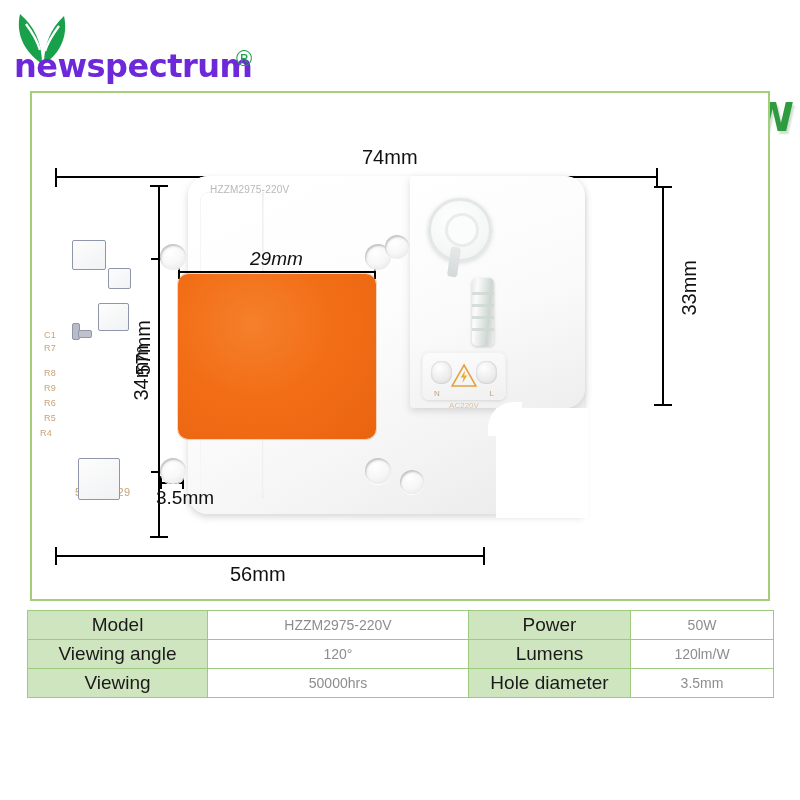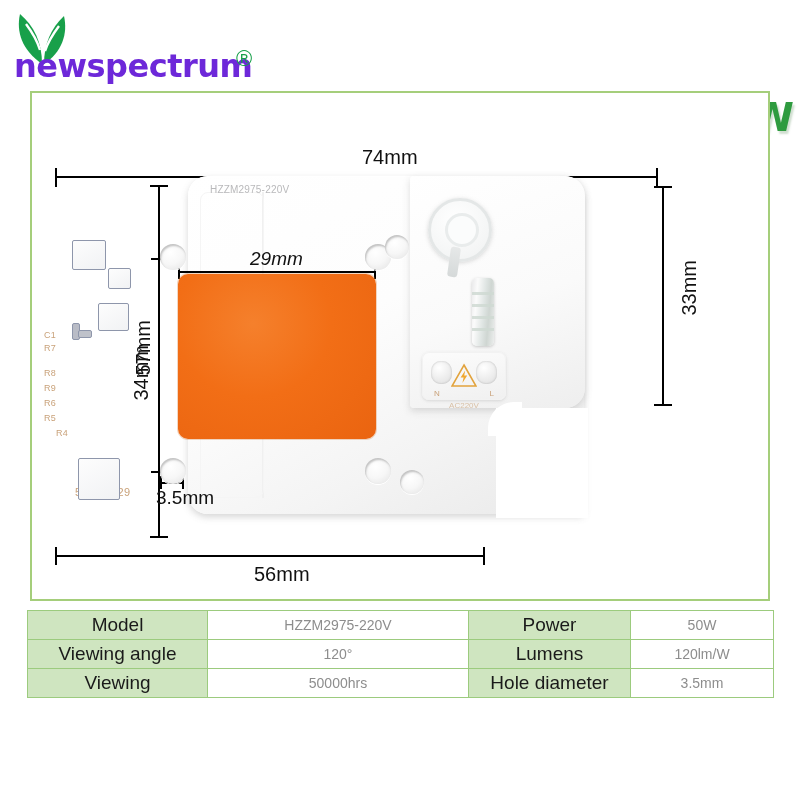--- a/index.html
+++ b/index.html
@@ -244,21 +244,21 @@
     <div class="silk-ghost" style="left:308px; top:44px;">&nbsp;</div>
 
     <div class="silk-ref" style="left:45px; top:346px; font-size:11px;">5774-2929</div>
 
     <div class="silk-ref" style="left:14px; top:190px;">C1</div>
     <div class="silk-ref" style="left:14px; top:203px;">R7</div>
     <div class="silk-ref" style="left:14px; top:228px;">R8</div>
     <div class="silk-ref" style="left:14px; top:243px;">R9</div>
     <div class="silk-ref" style="left:14px; top:258px;">R6</div>
     <div class="silk-ref" style="left:14px; top:273px;">R5</div>
-    <div class="silk-ref" style="left:26px; top:288px;">R4</div>
+    <div class="silk-ref" style="left:10px; top:288px;">R4</div>
 
     <div class="pad-sq" style="left:42px; top:100px; width:34px; height:30px;"></div>
     <div class="pad-sq" style="left:78px; top:128px; width:23px; height:21px;"></div>
     <div class="pad-sq" style="left:68px; top:163px; width:31px; height:28px;"></div>
     <div class="pad-sq" style="left:42px; top:183px; width:8px; height:17px; background:#b9bcc6;"></div>
     <div class="pad-sq" style="left:48px; top:190px; width:14px; height:8px; background:#bfc2ca;"></div>
     <div class="pad-sq" style="left:48px; top:318px; width:42px; height:42px;"></div>
 
     <div class="dim-label" style="left:220px; top:108px; font-size:19px;font-style:italic;">29mm</div>
     <div class="line-h" style="left:148px; top:131px; width:198px;"></div>
@@ -308,21 +308,21 @@
         <path d="M14.2 7.5 L9.6 14.6 L12.6 14.6 L11.4 20 L16.2 12.6 L13.2 12.6 Z" fill="#f0a830"></path>
       </svg>
       <div class="term-letter" style="left:12px;">N</div>
       <div class="term-letter" style="right:12px;">L</div>
     </div>
     <div class="ac-mark">AC220V</div>
 
     <div class="line-h" style="left:25px; top:415px; width:430px;"></div>
     <div class="tick-v" style="left:25px; top:407px; height:18px;"></div>
     <div class="tick-v" style="left:453px; top:407px; height:18px;"></div>
-    <div class="dim-label" style="left:200px; top:423px; font-size:20px;margin-left:24px;">56mm</div>
+    <div class="dim-label" style="left:200px; top:423px; font-size:20px;">56mm</div>
   </div>
 
   <table class="spec">
     <colgroup>
       <col class="col-k1">
         <col class="col-v1">
         <col class="col-k2">
         <col class="col-v2">
     </colgroup>
     <tbody>

